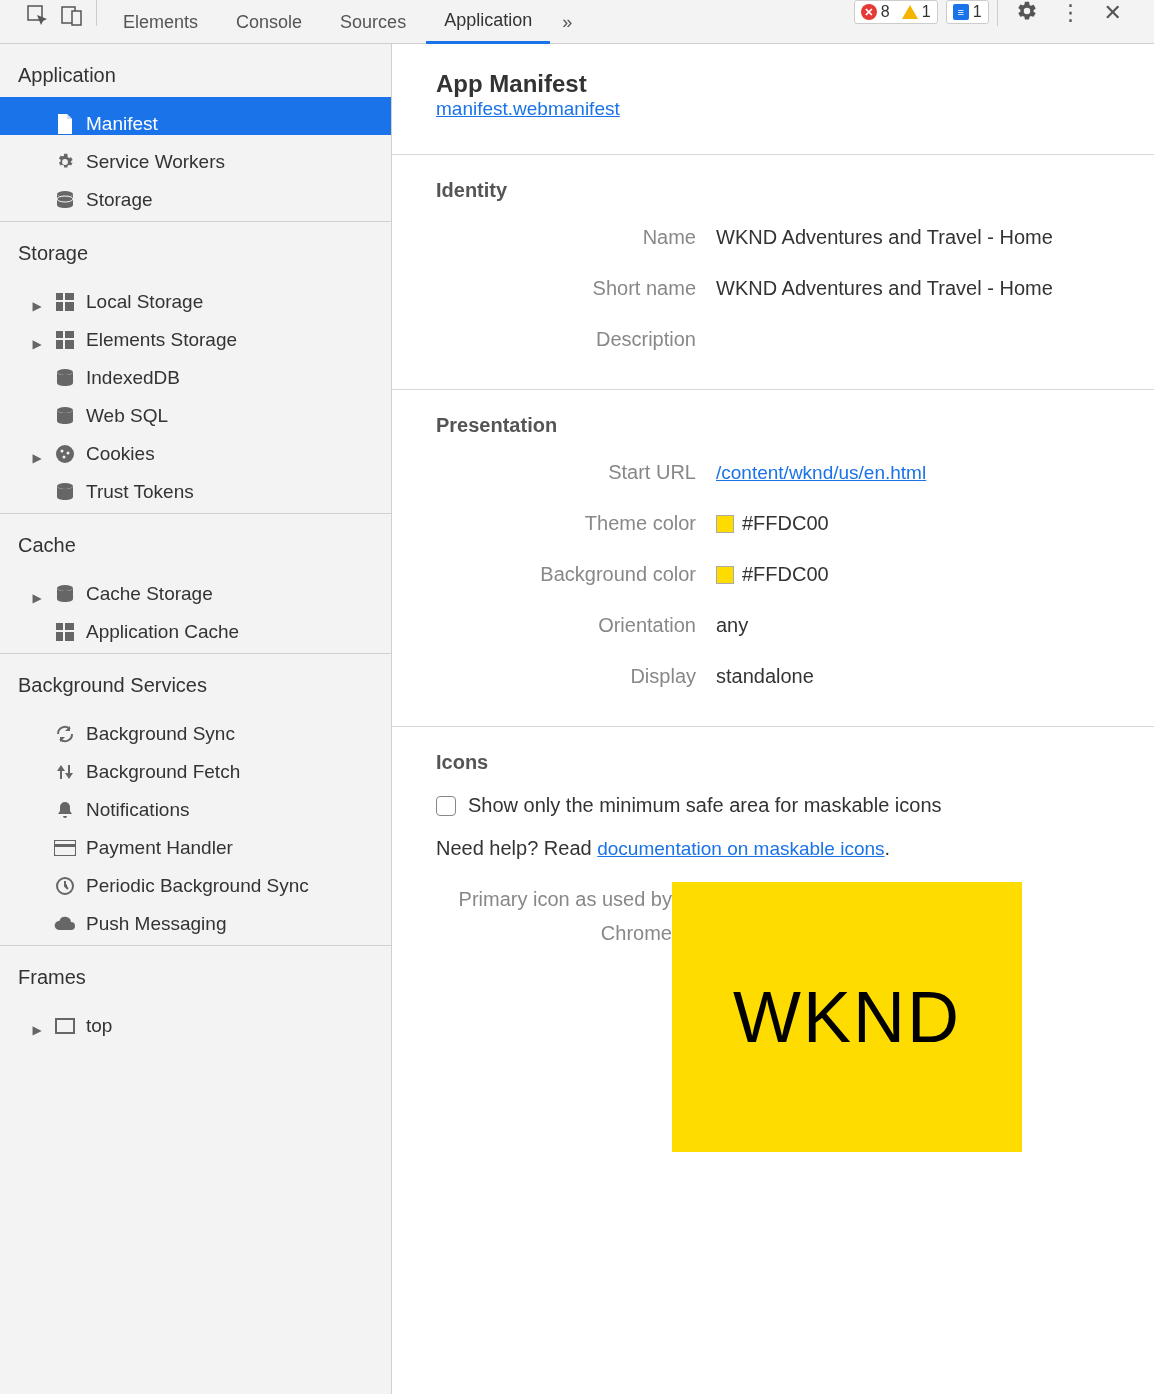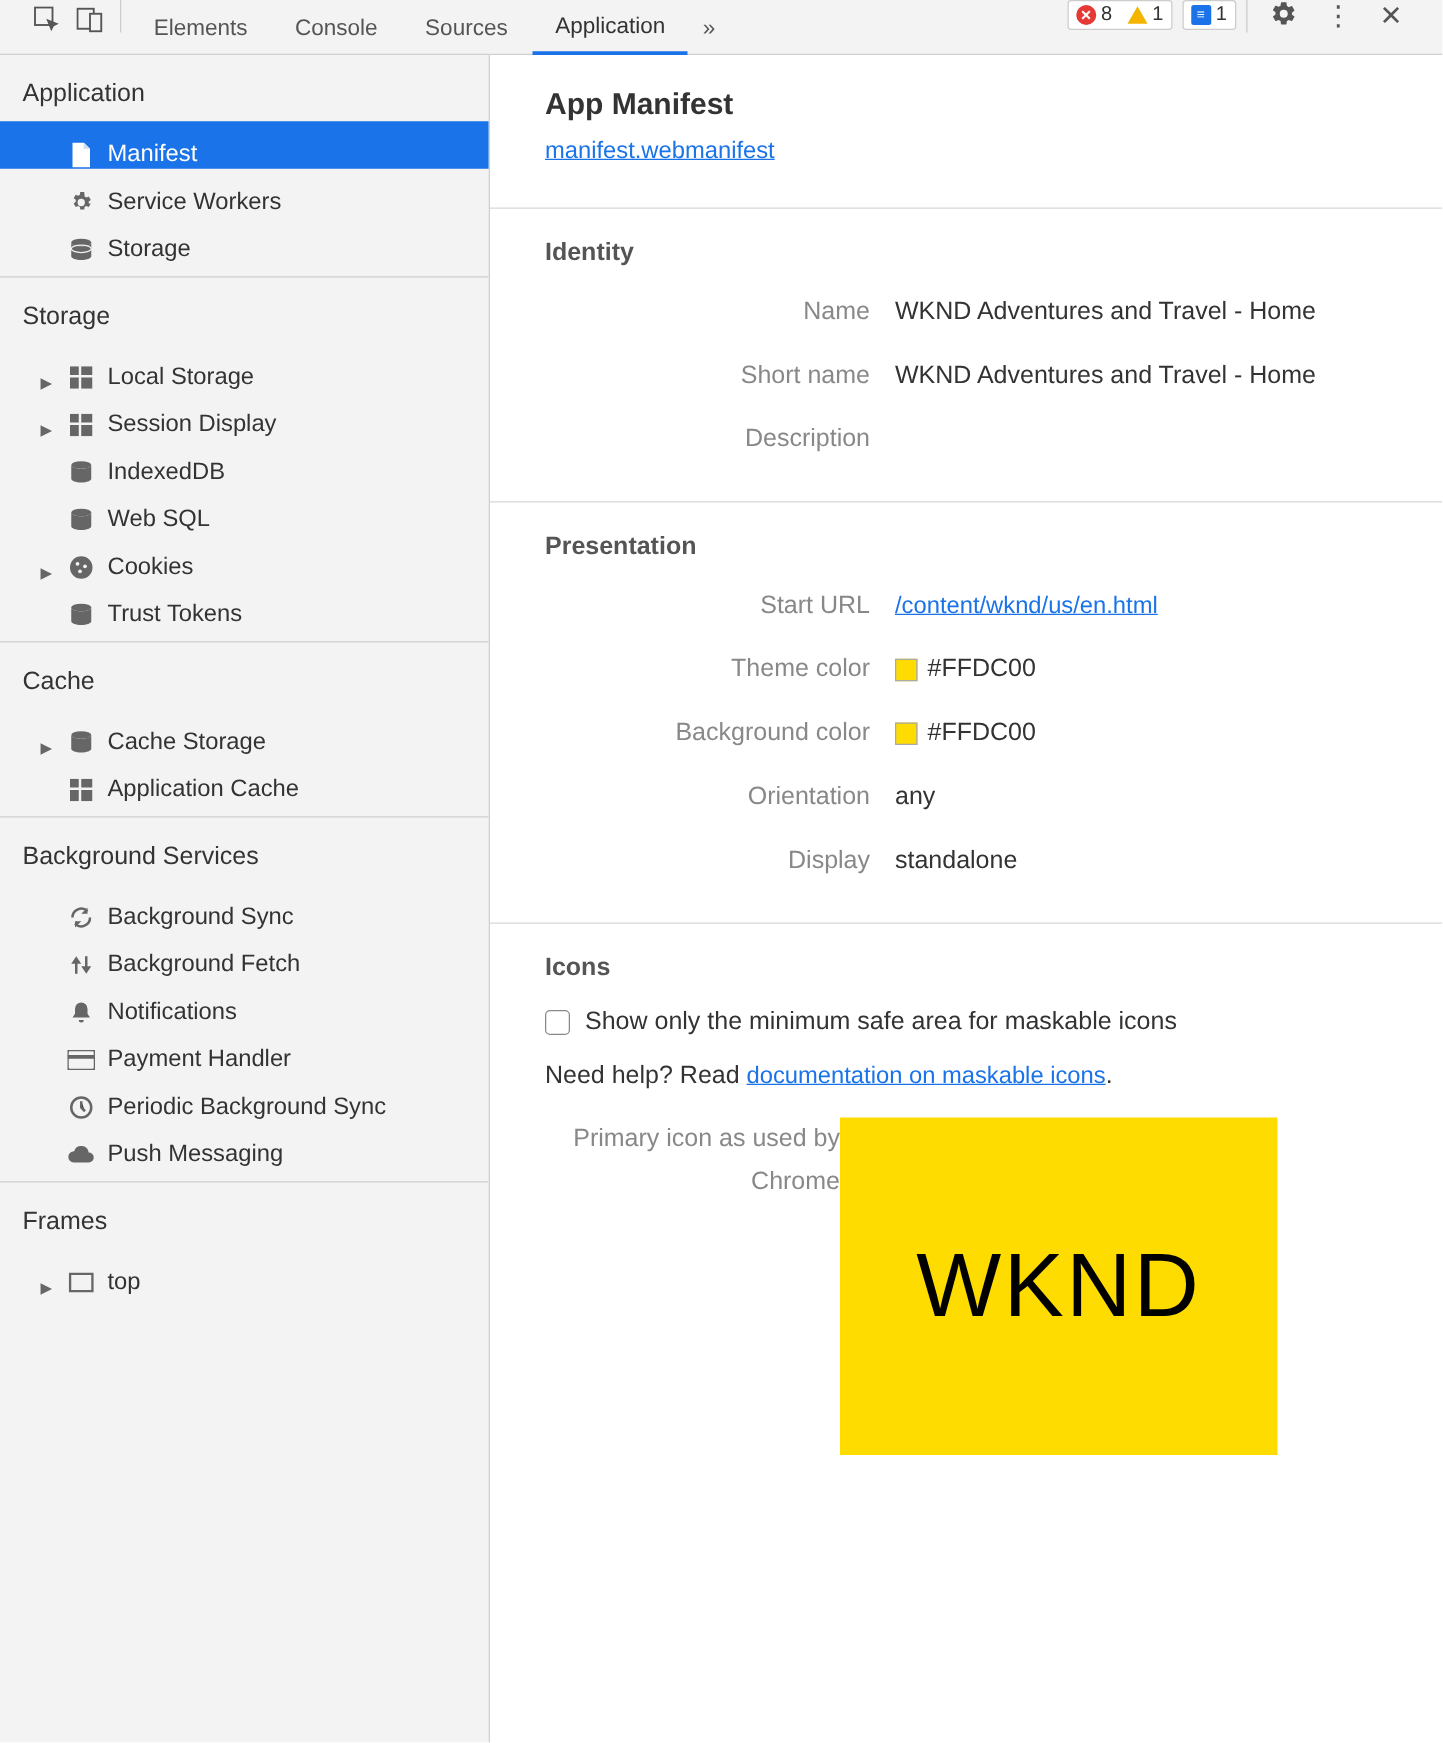--- a/index.html
+++ b/index.html
@@ -103,21 +103,21 @@
   .sb-row .sic {
     width: 22px; height:22px;
     display:flex; align-items:center; justify-content:center;
     color: #555;
   }
   .sb-row.sel .sic { color:#fff; }
 
   
   .c-pad { padding: 26px 44px 10px; }
   .c-title {
-    font-size: 24px; font-weight: 600; color: #333; margin-bottom: 12px;
+    font-size: 24px; font-weight: 600; color: #333; 
   }
   .c-link {
     color: #1a73e8; text-decoration: underline; font-size: 19px;
   }
   .c-hr { border: none; border-top: 1px solid #d8d8d8; margin-top: 24px;}
   .section-h {
     font-size: 20px; font-weight: 600; color: #555;
     padding: 24px 44px 10px;
   }
   .kv-row {
@@ -245,21 +245,21 @@
       <div class="sb-row">
         <span class="disc">▶</span>
         <span class="sic">
             <svg width="18" height="18" viewBox="0 0 18 18">
               <rect x="0" y="0" width="7" height="7" fill="#666"></rect>
               <rect x="9" y="0" width="9" height="7" fill="#666"></rect>
               <rect x="0" y="9" width="7" height="9" fill="#666"></rect>
               <rect x="9" y="9" width="9" height="9" fill="#666"></rect>
             </svg>
           </span>
-        <span>Session Display</span>
+        <span>Elements Storage</span>
       </div>
       <div class="sb-row">
         <span class="disc"></span>
         <span class="sic">
             <svg width="20" height="20" viewBox="0 0 20 20">
               <ellipse cx="10" cy="4" rx="8" ry="3" fill="#666"></ellipse>
               <path fill="#666" d="M2 4v11c0 1.7 3.6 3 8 3s8-1.3 8-3V4c0 1.7-3.6 3-8 3S2 5.7 2 4z"></path>
             </svg>
           </span>
         <span>IndexedDB</span>

